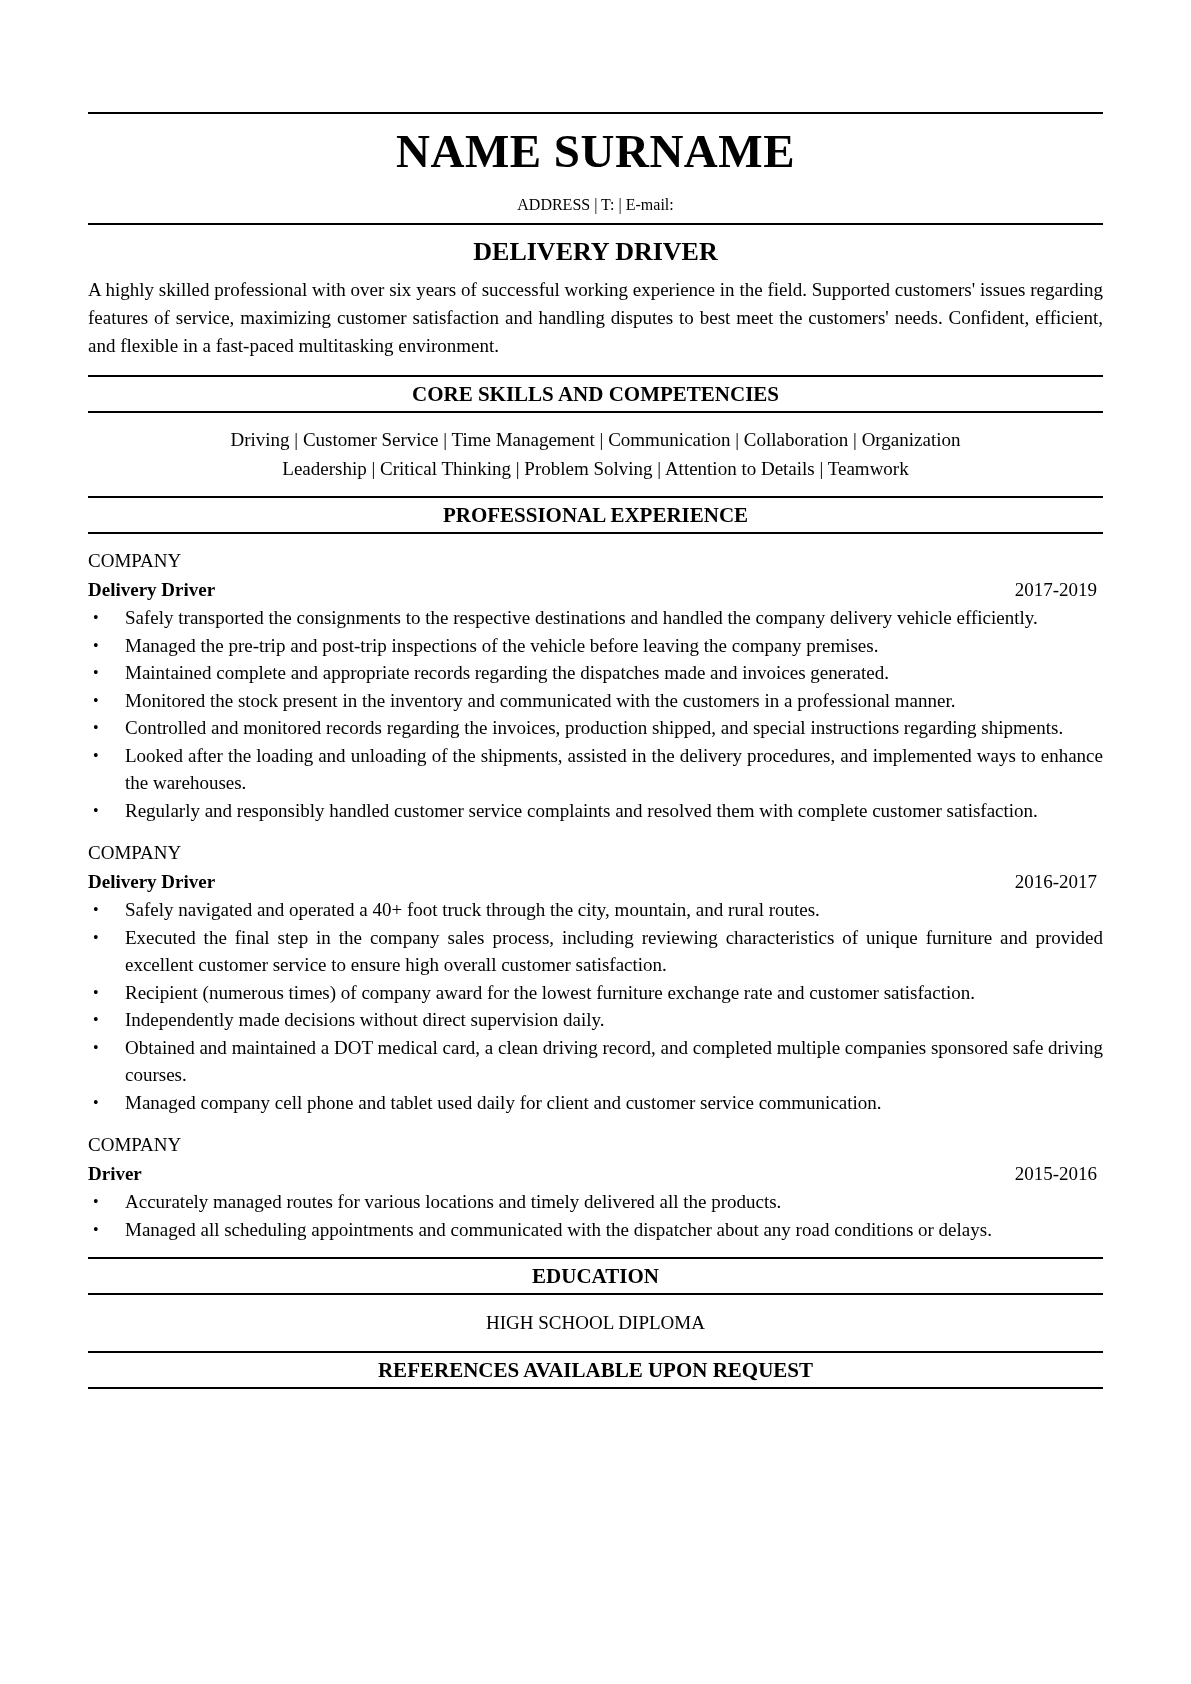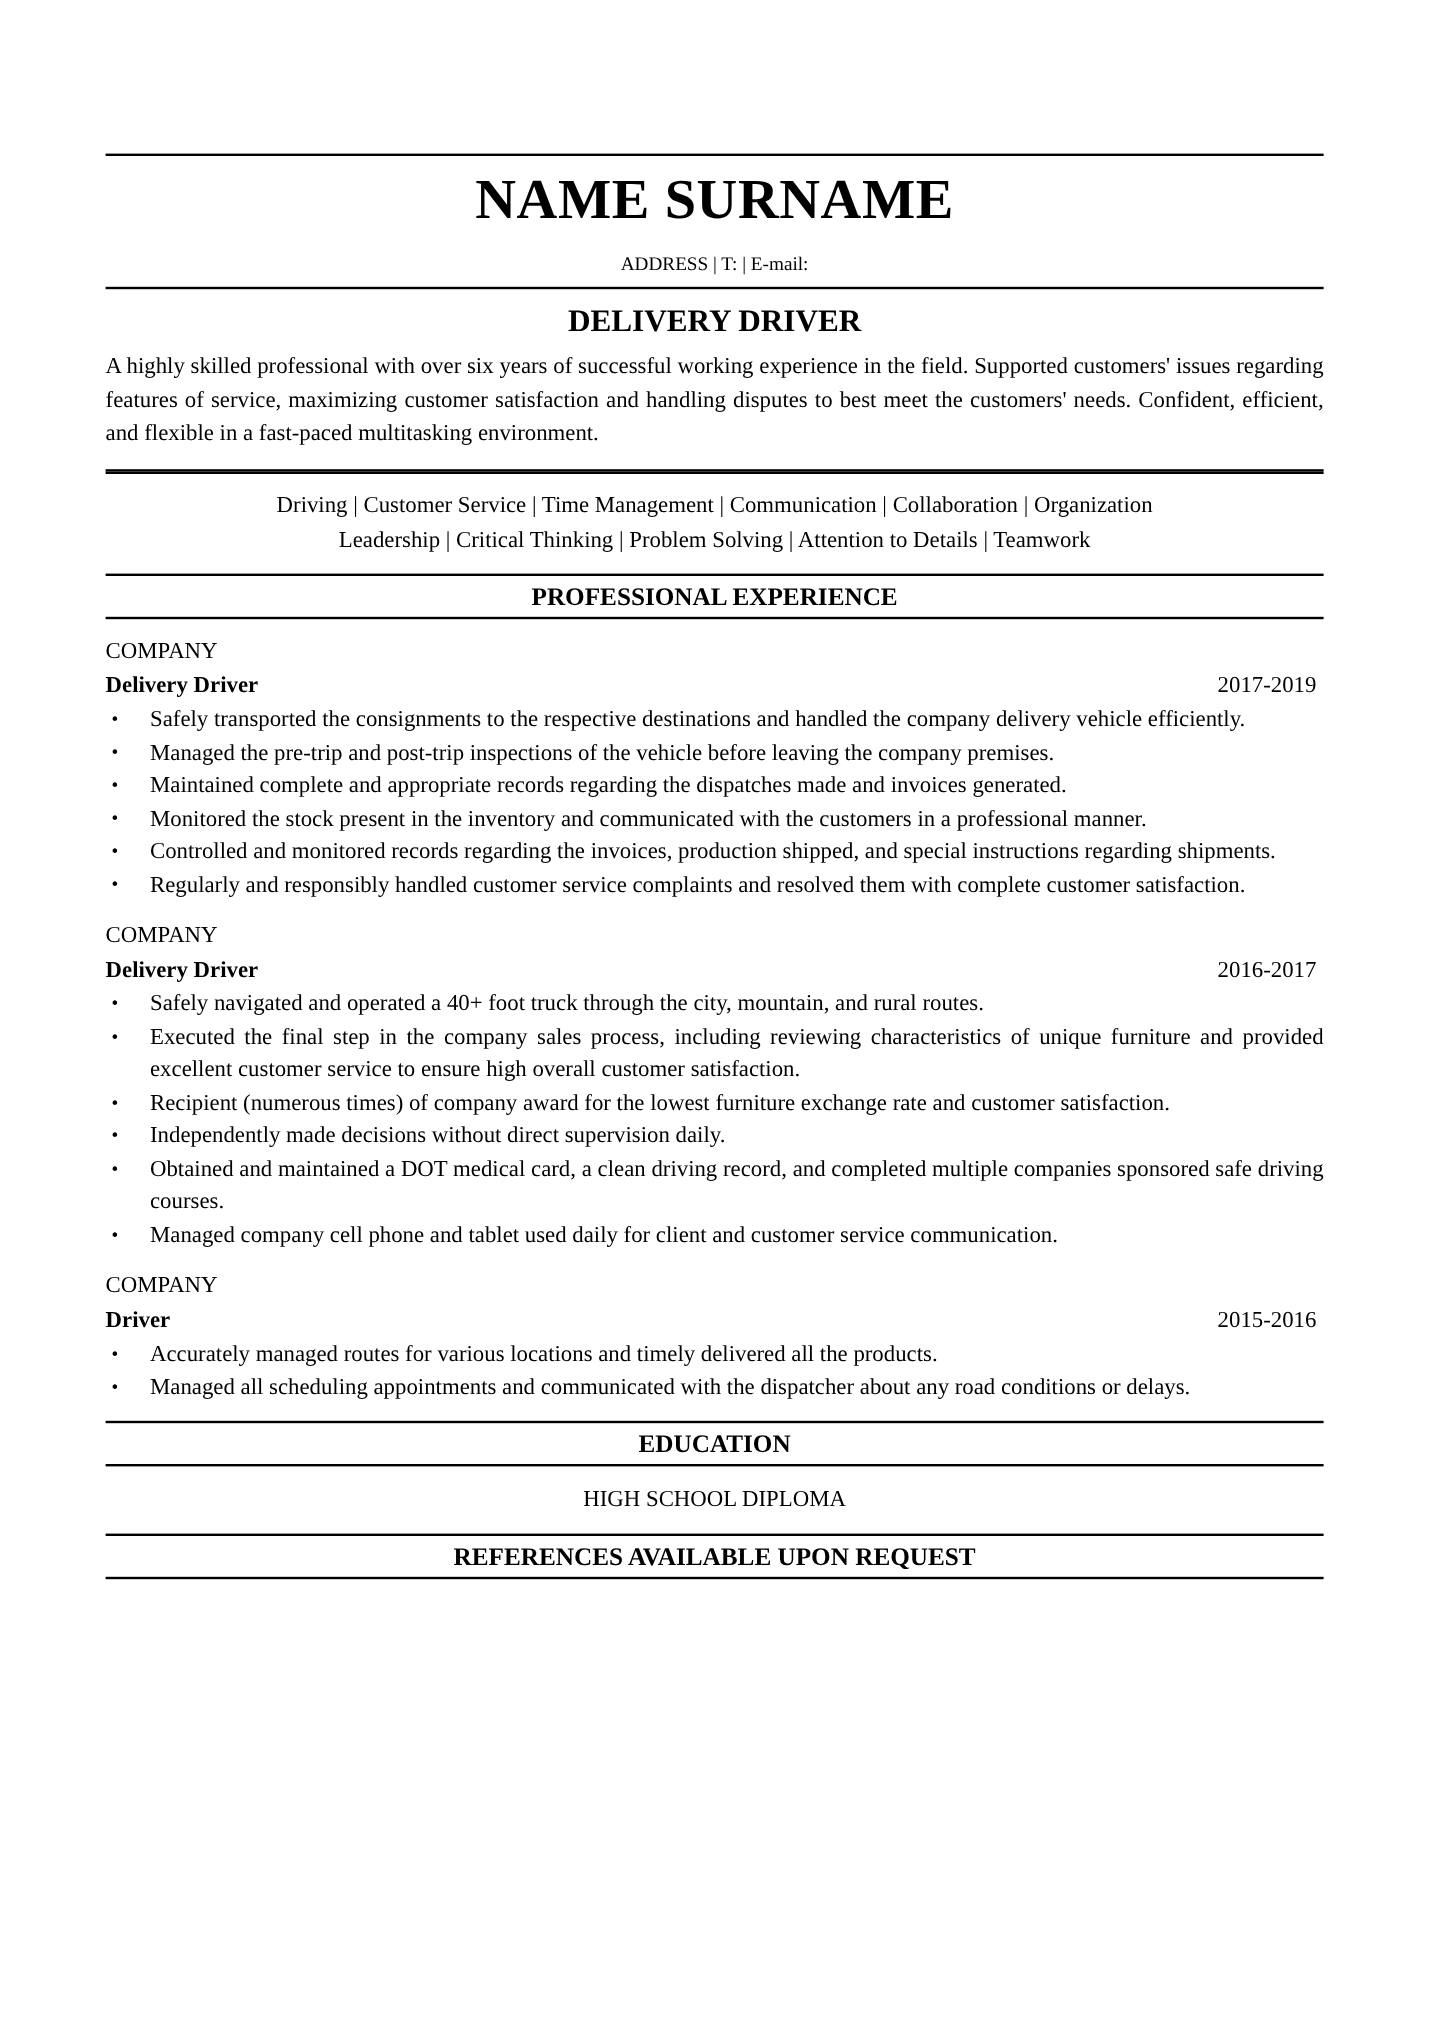--- a/index.html
+++ b/index.html
@@ -1,20 +1,20 @@
 <!DOCTYPE html>
 <html><head>
   <meta charset="utf-8">
   <style>
     html, body { margin: 0; padding: 0; background: #ffffff; }
     body {
       width: 1191px; height: 1684px; position: relative; overflow: hidden;
       font-family: "Liberation Serif", "DejaVu Serif", serif; color: #000;
     }
-    .page { position: absolute; left: 88px; top: 128px; width: 1015px; }
+    .page { position: absolute; left: 88px; top: 112px; width: 1015px; }
     .rule { border: 0; margin: 0; background: #000; }
     .rule.thin { height: 1.5px; }
     .rule.thick { height: 2.5px; }
     .name {
       text-align: center; font-weight: bold; font-size: 47px; letter-spacing: 0.5px;
       margin: 8px 0 0 0; line-height: 58px; height: 62px;
     }
     .contact { text-align: center; font-size: 16px; line-height: 24px; margin: 9px 0 6px 0; }
     .job-title { text-align: center; font-weight: bold; font-size: 26px; line-height: 32px; margin: 11px 0 8px 0; }
     .summary {
@@ -46,20 +46,21 @@
 
 <div class="page">
   <hr class="rule thin">
   <div class="name">NAME SURNAME</div>
   <div class="contact">ADDRESS | T: | E-mail:</div>
   <hr class="rule thick">
   <div class="job-title">DELIVERY DRIVER</div>
   <p class="summary">A highly skilled professional with over six years of successful working experience in the field. Supported customers' issues regarding features of service, maximizing customer satisfaction and handling disputes to best meet the customers' needs. Confident, efficient, and flexible in a fast-paced multitasking environment.</p>
 
   <hr class="rule thin">
+  <div class="section-head">CORE SKILLS AND COMPETENCIES</div>
   <hr class="rule thick">
   <div class="skills">
     <div>Driving | Customer Service | Time Management | Communication | Collaboration | Organization</div>
     <div>Leadership | Critical Thinking | Problem Solving | Attention to Details | Teamwork</div>
   </div>
 
   <hr class="rule thin">
   <div class="section-head">PROFESSIONAL EXPERIENCE</div>
   <hr class="rule thick">
 
@@ -69,20 +70,21 @@
       <div class="role-row">
         <span class="role">Delivery Driver</span>
         <span class="dates">2017-2019</span>
       </div>
       <ul class="bullets">
         <li>Safely transported the consignments to the respective destinations and handled the company delivery vehicle efficiently.</li>
         <li>Managed the pre-trip and post-trip inspections of the vehicle before leaving the company premises.</li>
         <li>Maintained complete and appropriate records regarding the dispatches made and invoices generated.</li>
         <li>Monitored the stock present in the inventory and communicated with the customers in a professional manner.</li>
         <li>Controlled and monitored records regarding the invoices, production shipped, and special instructions regarding shipments.</li>
+        <li>Looked after the loading and unloading of the shipments, assisted in the delivery procedures, and implemented ways to enhance the warehouses.</li>
         <li>Regularly and responsibly handled customer service complaints and resolved them with complete customer satisfaction.</li>
       </ul>
     </div>
 
     <div class="job">
       <div class="company">COMPANY</div>
       <div class="role-row">
         <span class="role">Delivery Driver</span>
         <span class="dates">2016-2017</span>
       </div>

